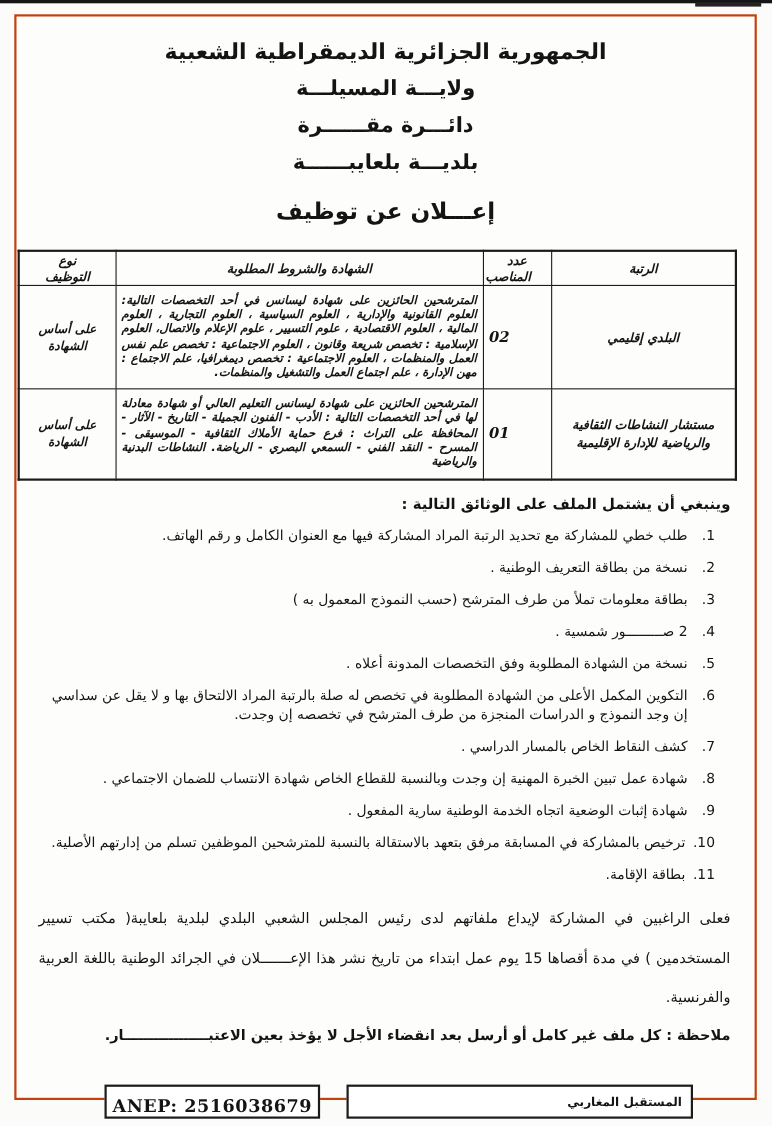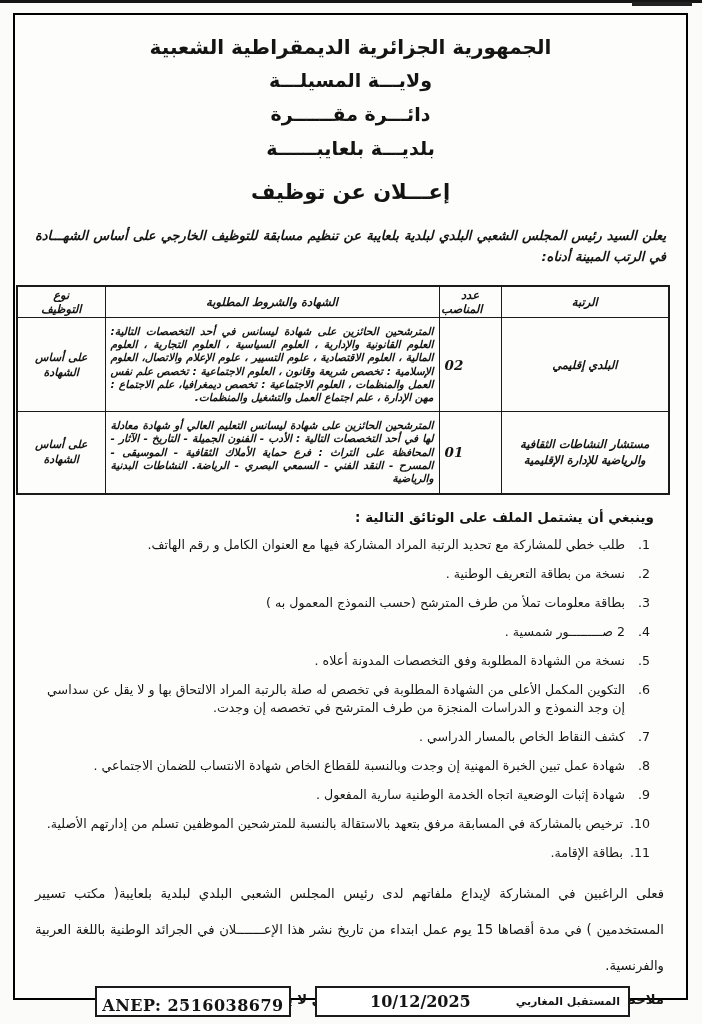--- a/index.html
+++ b/index.html
@@ -6,21 +6,21 @@
   body{
     width:702px;height:1024px;position:relative;overflow:hidden;
     background:#fbfbf9;color:#141414;
     font-family:"DejaVu Sans", sans-serif;
     -webkit-font-smoothing:antialiased;
   }
   .scan-bar{position:absolute;top:0;left:0;width:702px;height:3px;background:#151515;}
   .scan-mark{position:absolute;top:2px;right:10px;width:60px;height:4px;background:#222;}
   .doc-frame{
     position:absolute;left:13px;top:13px;width:675px;height:987px;
-    border:2px solid #000000;box-sizing:border-box;background:#fdfdfb;
+    border:2px solid #c2410c;box-sizing:border-box;background:#fdfdfb;
   }
   .content{direction:rtl;padding:8px 16px 0 16px;}
   .center{text-align:center;}
   .h-republic{font-size:20px;font-weight:bold;line-height:32px;margin-top:8px;}
   .h-line{font-size:19px;font-weight:bold;line-height:34px;}
   .h-title{font-size:21px;font-weight:bold;line-height:34px;margin-top:10px;letter-spacing:1px;}
   .intro{
     margin:16px 4px 0 4px;font-size:13px;font-weight:bold;font-style:italic;
     line-height:21px;text-align:justify;
   }
@@ -33,21 +33,21 @@
   }
   table.positions th{
     font-size:11.5px;font-weight:bold;font-style:italic;text-align:center;height:20px;padding:1px 18px;
   }
   .col-rank{width:168px;} .col-pos{width:62px;} .col-req{width:334px;} .col-type{width:88px;}
   td.c-rank{font-size:11.5px;font-weight:bold;font-style:italic;text-align:center;line-height:16px;}
   td.c-pos{font-size:13.5px;font-weight:bold;font-style:italic;text-align:left;font-family:"DejaVu Serif",serif;}
   td.c-req{font-size:10.6px;font-weight:bold;font-style:italic;line-height:13.3px;text-align:justify;}
   td.c-type{font-size:11px;font-weight:bold;font-style:italic;text-align:center;line-height:15px;}
   tr.r1 td{height:94px;} tr.r2 td{height:82px;}
-  .docs-intro{margin:13px 16px 0 0;font-size:13.5px;font-weight:bold;line-height:19px;}
+  .docs-intro{margin:13px 6px 0 0;font-size:13.5px;font-weight:bold;line-height:19px;}
   .docs-list{margin-top:9px;}
   .doc-item{
     display:flex;gap:7px;margin:0 20px 11px 6px;
     font-size:12.6px;line-height:18px;
   }
   .doc-num{flex:none;min-width:18px;}
   .doc-text{flex:1;}
   .closing{
     margin:14px 6px 0 4px;font-size:13.2px;line-height:36px;text-align:justify;
   }
@@ -75,21 +75,20 @@
 
 <div class="doc-frame">
   <div class="content">
 
     <div class="center h-republic">الجمهورية الجزائرية الديمقراطية الشعبية</div>
     <div class="center h-line">ولايـــة المسيلـــة</div>
     <div class="center h-line">دائـــرة مقــــــرة</div>
     <div class="center h-line">بلديـــة بلعايبــــــة</div>
     <div class="center h-title">إعـــلان عن توظيف</div>
 
-    <p class="intro">يعلن السيد رئيس المجلس الشعبي البلدي لبلدية بلعايبة عن تنظيم مسابقة للتوظيف الخارجي على أساس الشهـــادة في الرتب المبينة أدناه:</p>
 
     <table class="positions">
       <colgroup>
         <col class="col-rank">
           <col class="col-pos">
           <col class="col-req">
           <col class="col-type">
       </colgroup>
       <thead>
         <tr>
@@ -168,14 +167,13 @@
     <p class="note">ملاحظة : كل ملف غير كامل أو أرسل بعد انقضاء الأجل لا يؤخذ بعين الاعتبـــــــــــــــــار.</p>
 
   </div>
 </div>
 
 <div class="footer-box anep-box">
   <span>ANEP:  2516038679</span>
 </div>
 <div class="footer-box journal-box">
   <span class="journal-name">المستقبل المغاربي</span>
-  <span class="journal-date">10/12/2025</span>
 </div>
 
 </body></html>

